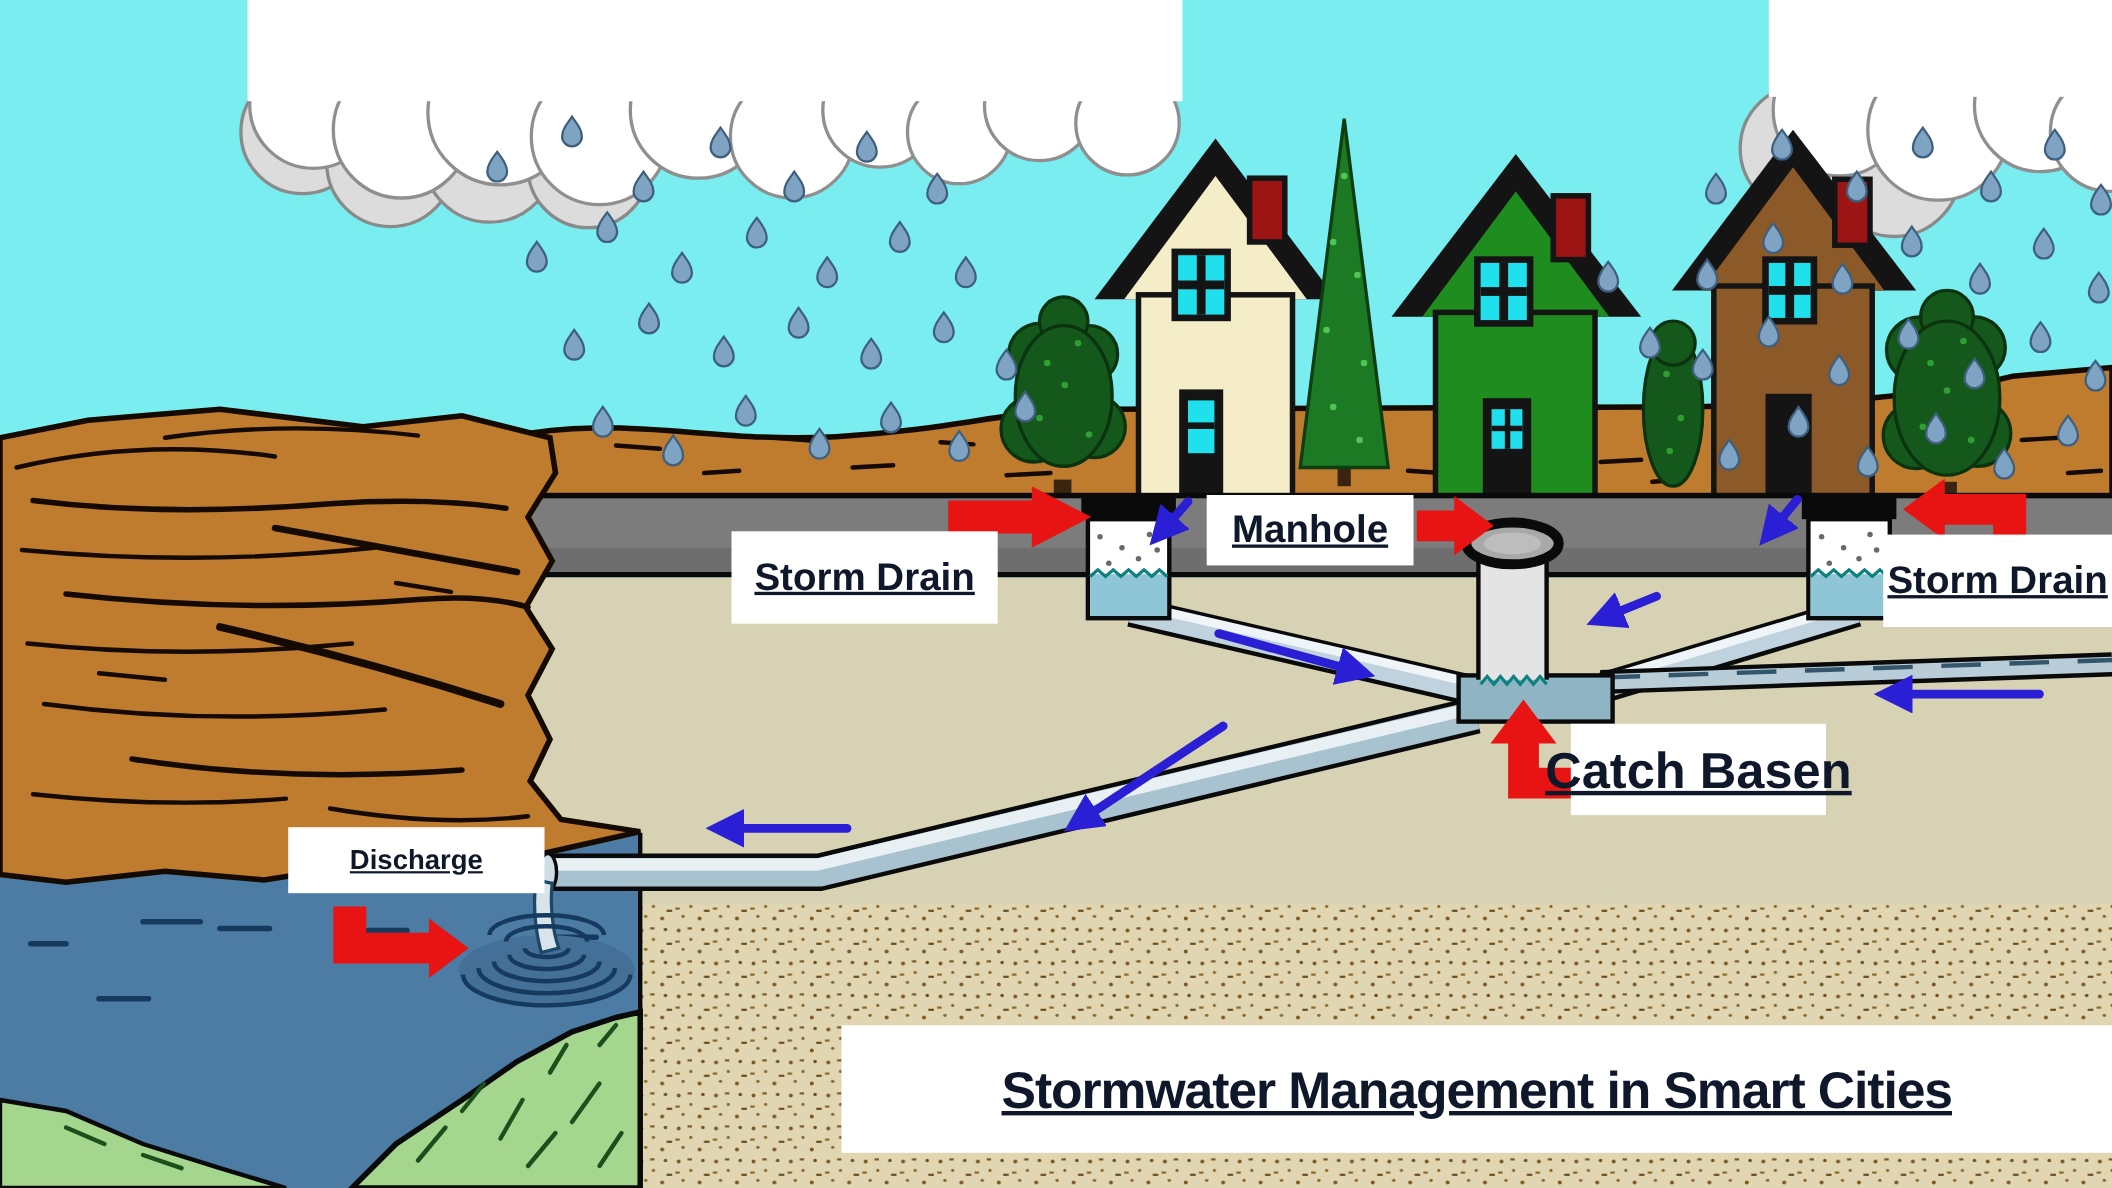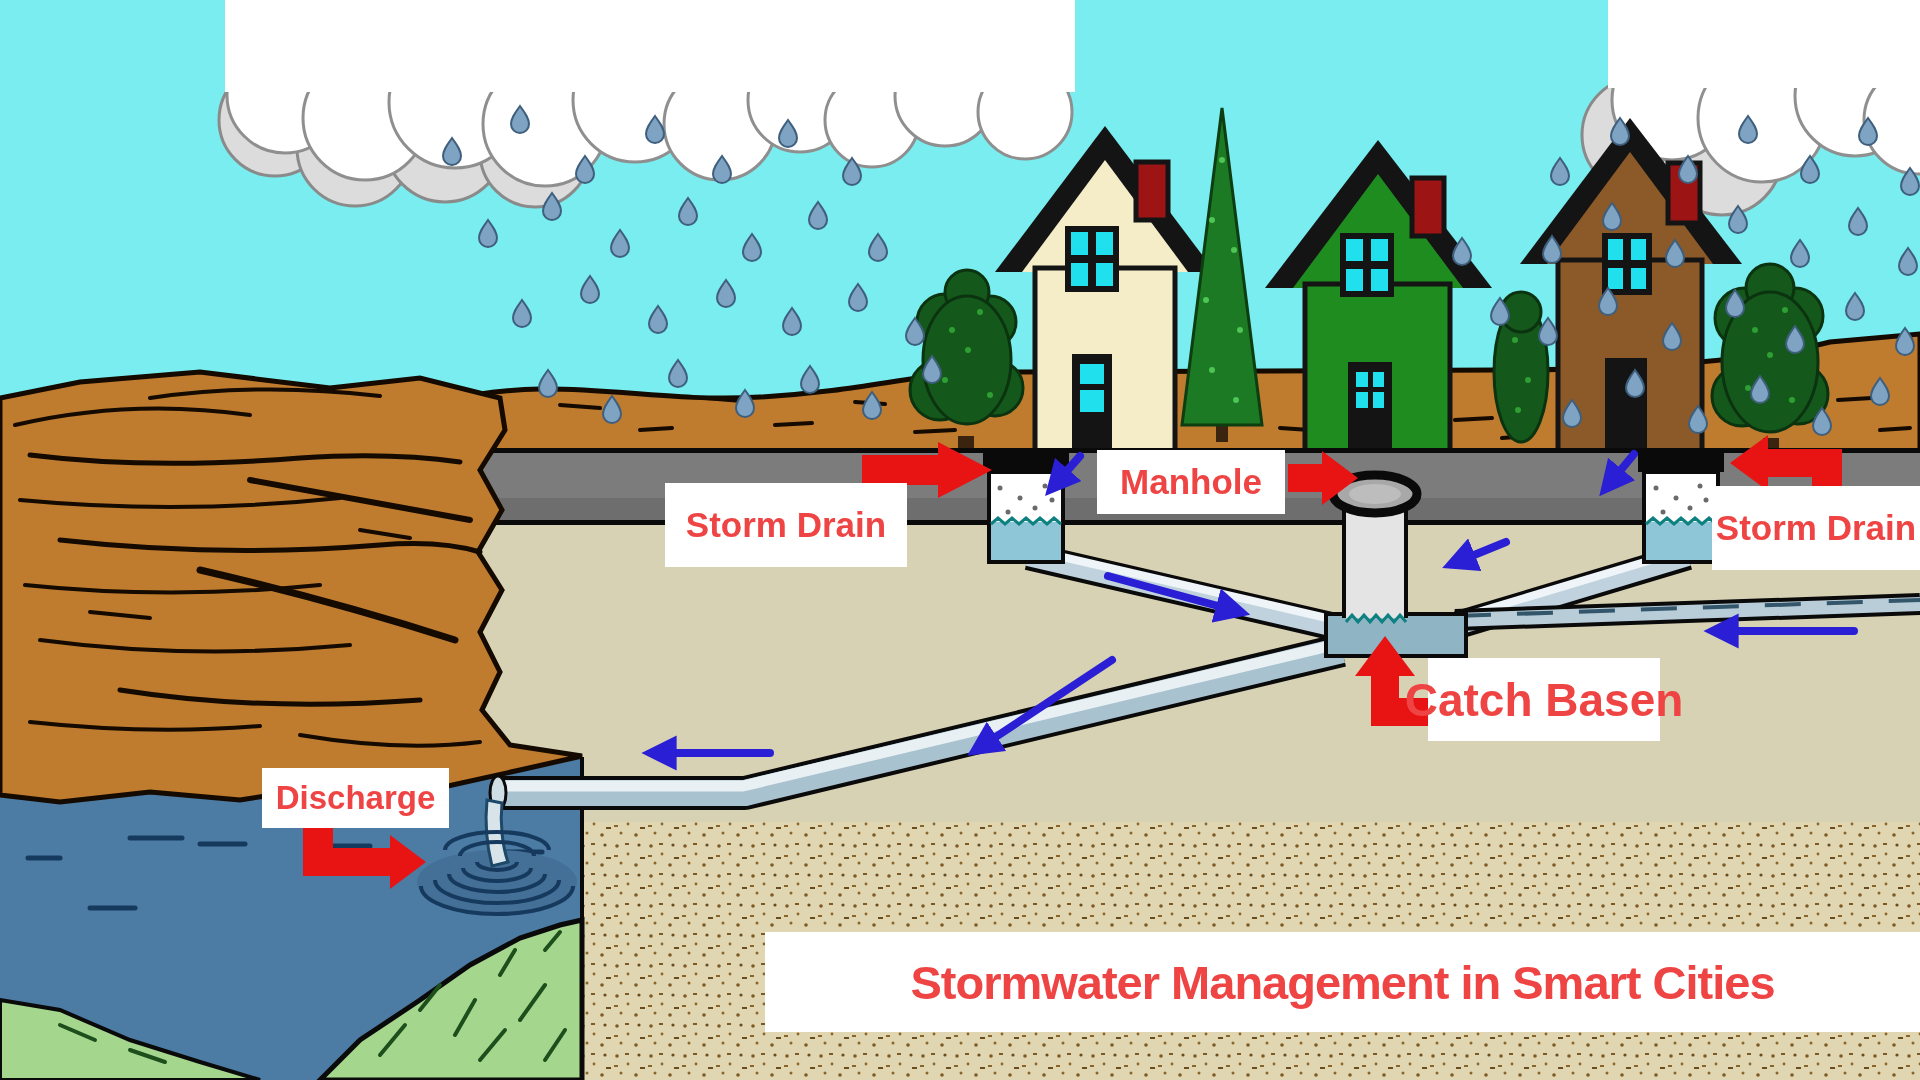--- a/index.html
+++ b/index.html
@@ -1,26 +1,26 @@
 <!DOCTYPE html>
 <html><head>
 <meta charset="utf-8">
 <style>
   html,body{margin:0;padding:0;background:#ffffff;}
   #stage{position:relative;width:1920px;height:1080px;overflow:hidden;
          font-family:"Liberation Sans",sans-serif;background:#79EDF0;}
   #scene-svg{position:absolute;left:0;top:0;}
-  .label{position:absolute;background:#ffffff;color:#ef4444;font-weight:700;
-         display:flex;align-items:center;justify-content:center;white-space:nowrap;}
+  .label{position:absolute;background:#ffffff;color:#0f172a;font-weight:700;
+         display:flex;align-items:center;justify-content:center;white-space:nowrap;text-decoration:underline;}
   #lbl-storm-left{left:665px;top:483px;width:242px;height:84px;font-size:35px;}
   #lbl-manhole{left:1097px;top:450px;width:188px;height:64px;font-size:35px;}
   #lbl-storm-right{left:1712px;top:486px;width:208px;height:84px;font-size:35px;}
   #lbl-catch{left:1428px;top:658px;width:232px;height:83px;font-size:46px;}
-  #lbl-discharge{left:262px;top:768px;width:187px;height:60px;font-size:33px;}
-  #title-box{left:765px;top:932px;width:1155px;height:100px;font-size:47px;letter-spacing:-1px;}
+  #lbl-discharge{left:262px;top:752px;width:233px;height:60px;font-size:25px;}
+  #title-box{left:765px;top:932px;width:1155px;height:116px;font-size:47px;letter-spacing:-1px;}
 </style>
 </head>
 <body>
 
 <div id="stage">
 
 <svg id="scene-svg" width="1920" height="1080" viewBox="0 0 1920 1080" xmlns="http://www.w3.org/2000/svg" xmlns:xlink="http://www.w3.org/1999/xlink">
   <defs>
     <path id="drop" d="M0,-12 C5,-5 9,0 9,6 A9,9 0 1,1 -9,6 C-9,0 -5,-5 0,-12 Z" fill="#7FA3C2" stroke="#3E5F7D" stroke-width="2"></path>
     <marker id="mblue" viewBox="0 0 10 10" refX="7" refY="5" markerWidth="4.4" markerHeight="4.4" orient="auto">

